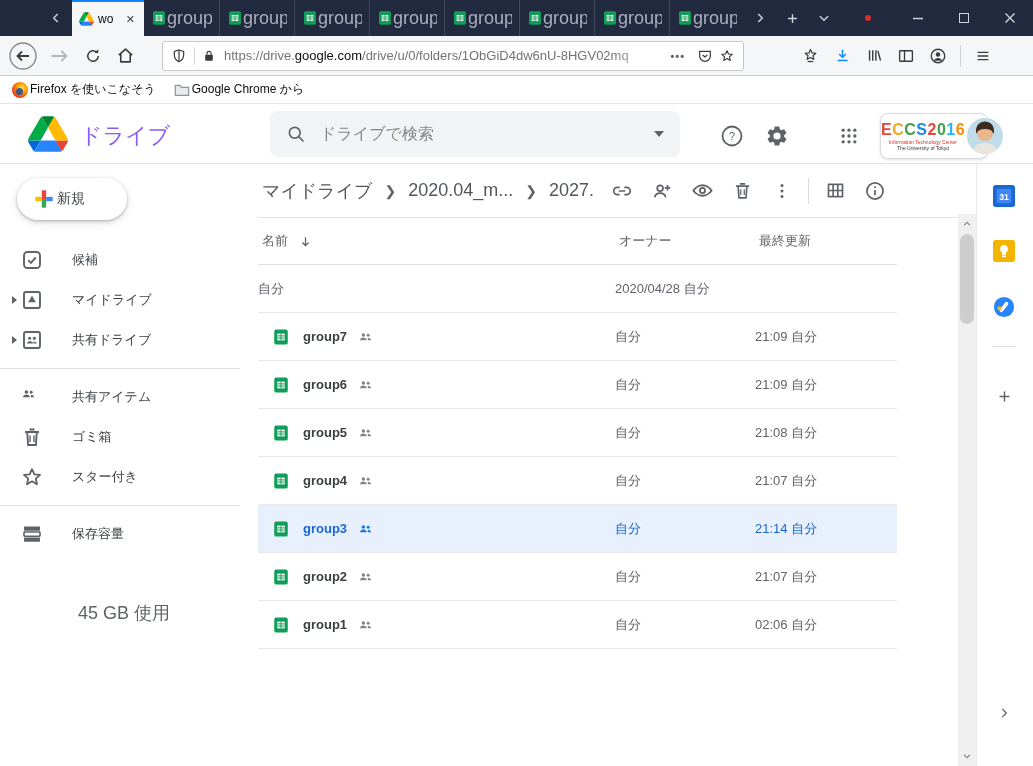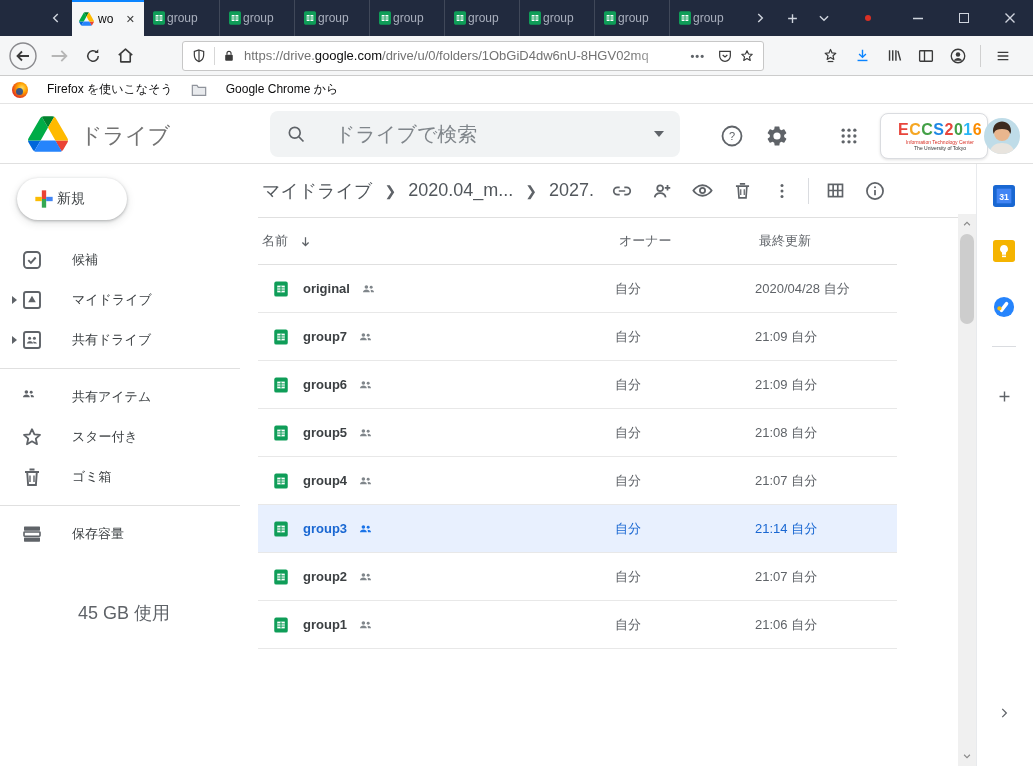--- a/index.html
+++ b/index.html
@@ -10,60 +10,60 @@
 
 .tabbar{position:absolute;top:0;left:0;width:1033px;height:36px;background:#212a3e;display:flex;align-items:stretch}
 .tab-lead{width:40px}
 .tab-nav-btn{width:32px;display:flex;align-items:center;justify-content:center;color:#cfd4dd}
 .tab{display:flex;align-items:center;padding:0 7px;min-width:0}
 .tab-active{width:72px;background:#f5f6f7;border-top:2px solid #0a84ff;color:#0c0c0d}
 .tab-active .tab-title{font-size:12px;margin:0 4px;overflow:hidden;white-space:nowrap;flex:1}
 .tab-close{font-size:11px;color:#3b3b3b;padding:0 2px}
 .tab-inactive{width:75px;border-left:1px solid rgba(255,255,255,.14);color:#a9afbd}
 .tab-inactive:first-child{border-left:none}
-.tab-title-g{font-size:12px;overflow:hidden;white-space:nowrap}
+.tab-title-g{font-size:18px;overflow:hidden;white-space:nowrap}
 .group-tabs{display:flex}
 .tab-icon-sheet{width:16px;height:16px;flex:none}
 .tab-icon-drive{width:15px;height:14px;flex:none}
 .tab-ctrls{display:flex}
 .tab-spacer{flex:1;position:relative}
 .rec-dot{position:absolute;top:15px;left:-156px;width:6px;height:6px;border-radius:50%;background:#d93025}
 .win-btns{display:flex}
 .win-btn{width:46px;display:flex;align-items:center;justify-content:center;color:#cfd4dd;font-size:13px}
 .win-box{width:10px;height:10px;border:1.5px solid #cfd4dd}
 
 
 .navbar{position:absolute;top:36px;left:0;width:1033px;height:40px;background:#f5f6f7;border-bottom:1px solid #cccccc;display:flex;align-items:center;padding-left:6px}
 .nav-btn{width:34px;height:32px;display:flex;align-items:center;justify-content:center;margin-right:2px}
-.urlbar{margin-left:40px;width:582px;height:30px;background:#fff;border:1px solid #c7c7c7;border-radius:3px;display:flex;align-items:center;padding:0 8px;font-size:13px}
+.urlbar{margin-left:20px;width:582px;height:30px;background:#fff;border:1px solid #c7c7c7;border-radius:3px;display:flex;align-items:center;padding:0 8px;font-size:13px}
 .url-sep{width:1px;height:18px;background:#d7d7d7;margin:0 7px}
 .url-text{flex:1;overflow:hidden;white-space:nowrap;color:#737373;-webkit-mask-image:linear-gradient(90deg,#000 88%,transparent);mask-image:linear-gradient(90deg,#000 88%,transparent)}
 .url-domain{color:#0c0c0d}
 .url-dots{color:#5f6368;letter-spacing:1px;font-size:11px;font-weight:bold;margin:0 6px}
 .url-ic{margin-left:6px}
 .nav-right{display:flex;align-items:center;margin-left:50px}
 .nav-right .nav-btn{width:32px;margin:0}
 .nav-vsep{width:1px;height:22px;background:#d0d0d0;margin:0 6px}
 
 
 .bmbar{position:absolute;top:76px;left:0;width:1033px;height:28px;background:#fff;border-bottom:1px solid #e4e4e4;display:flex;align-items:center;padding-left:12px;gap:18px}
-.bm-item{display:flex;align-items:center;gap:19px;font-size:12px;color:#0c0c0d}
+.bm-item{display:flex;align-items:center;gap:2px;font-size:12px;color:#0c0c0d}
 .fx-icon{width:16px;height:16px;border-radius:50%;background:radial-gradient(circle at 62% 38%,#ffe066 0%,#ffa200 34%,#e3361c 72%,#b5121b 100%);position:relative}
 .fx-icon::after{content:"";position:absolute;left:4px;top:6px;width:7px;height:7px;border-radius:50%;background:#1b4a9b;opacity:.85}
 
 
 .dheader{position:absolute;top:104px;left:0;width:1033px;height:60px;background:#fff;border-bottom:1px solid #e0e0e0}
 .dlogo{position:absolute;left:28px;top:12px;width:40px;height:36px}
-.dtitle{position:absolute;left:80px;top:17px;font-size:22px;color:#737373}
+.dtitle{position:absolute;left:80px;top:17px;font-size:22px;color:#8b5cf6}
 .searchbox{position:absolute;left:270px;top:7px;width:410px;height:46px;background:#f1f3f4;border-radius:8px;display:flex;align-items:center;padding:0 16px}
-.searchbox input{flex:1;border:none;outline:none;background:transparent;font-size:20px;margin-left:29px;font-family:inherit;color:#4d7c0f}
+.searchbox input{flex:1;border:none;outline:none;background:transparent;font-size:16px;margin-left:14px;font-family:inherit;color:#4d7c0f}
 .searchbox input::placeholder{color:#80868b}
 .search-caret{width:0;height:0;border-left:5px solid transparent;border-right:5px solid transparent;border-top:6px solid #5f6368}
 .hdr-ic{position:absolute;top:18px;width:28px;height:28px;display:flex;align-items:center;justify-content:center}
-.badge{position:absolute;left:880px;top:9px;width:108px;height:46px;background:#fff;border:1px solid #dadce0;border-radius:8px;box-shadow:0 1px 3px rgba(0,0,0,.12);display:flex;align-items:center;padding:3px 5px 3px 17px}
+.badge{position:absolute;left:880px;top:9px;width:108px;height:46px;background:#fff;border:1px solid #dadce0;border-radius:8px;box-shadow:0 1px 3px rgba(0,0,0,.12);display:flex;align-items:center;padding:3px 5px 3px 0}
 .badge-txt{width:84px;text-align:center}
 .badge-title{font-size:16px;font-weight:bold;letter-spacing:.5px;line-height:18px;white-space:nowrap}
 .badge-sub1{font-size:5px;color:#d93025;line-height:6px}
 .badge-sub2{font-size:5px;color:#333;line-height:6px}
 .avatar{width:36px;height:36px;border-radius:50%;margin-left:2px;flex:none;overflow:hidden}
 
 
 .dbody{position:absolute;top:164px;left:0;width:1033px;height:602px;background:#fff}
 .sidebar{position:absolute;left:0;top:0;width:258px;height:602px}
 .newbtn{position:absolute;left:17px;top:14px;width:110px;height:42px;background:#fff;border-radius:21px;box-shadow:0 1px 3px rgba(60,64,67,.35),0 3px 8px rgba(60,64,67,.15);display:flex;align-items:center;padding-left:14px;}
@@ -459,34 +459,34 @@
               <circle cx="9" cy="10" r="2.5"></circle>
               <circle cx="15.8" cy="10.2" r="2.1"></circle>
               <path d="M4.2 17c0-2.4 2.7-3.6 4.8-3.6s4.8 1.2 4.8 3.6v.4H4.2z"></path>
               <path d="M15 13.8c2 .1 4.8 1.1 4.8 3.2v.4H15.5z"></path>
             </svg>
           </span>
           <span class="sb-label">共有アイテム</span>
         </div>
         <div class="sb-item">
           <span class="sb-ico">
-            <svg viewBox="0 0 24 24" width="24" height="24" fill="none" stroke="currentColor" stroke-width="1.8" stroke-linejoin="round">
-              <path d="M12 4.2l2.4 5.1 5.6.6-4.2 3.8 1.2 5.5-5-2.9-5 2.9 1.2-5.5-4.2-3.8 5.6-.6z"></path>
-            </svg>
-          </span>
-          <span class="sb-label">スター付き</span>
-        </div>
-        <div class="sb-item">
-          <span class="sb-ico">
             <svg viewBox="0 0 24 24" width="24" height="24" fill="none" stroke="currentColor" stroke-width="1.9">
               <path d="M9.5 4.5h5M5 7h14M7.2 7l.9 13h7.8l.9-13"></path>
               <path d="M10 10.5v6.5M14 10.5v6.5" stroke-width="1.4"></path>
             </svg>
           </span>
           <span class="sb-label">ゴミ箱</span>
+        </div>
+        <div class="sb-item">
+          <span class="sb-ico">
+            <svg viewBox="0 0 24 24" width="24" height="24" fill="none" stroke="currentColor" stroke-width="1.8" stroke-linejoin="round">
+              <path d="M12 4.2l2.4 5.1 5.6.6-4.2 3.8 1.2 5.5-5-2.9-5 2.9 1.2-5.5-4.2-3.8 5.6-.6z"></path>
+            </svg>
+          </span>
+          <span class="sb-label">スター付き</span>
         </div>
         <div class="sb-div"></div>
         <div class="sb-item">
           <span class="sb-ico">
             <svg viewBox="0 0 24 24" width="24" height="24" fill="currentColor">
               <rect x="4" y="4.5" width="16" height="4.2" rx="0.6"></rect>
               <rect x="4" y="10" width="16" height="4.2" rx="0.6" fill="none" stroke="currentColor" stroke-width="1.6"></rect>
               <rect x="4" y="15.5" width="16" height="4.2" rx="0.6"></rect>
             </svg>
           </span>
@@ -558,36 +558,20 @@
         <svg width="15" height="15" viewBox="0 0 24 24" fill="none" stroke="#5f6368" stroke-width="2">
             <path d="M12 5v13M7 13.5l5 5 5-5"></path>
           </svg>
       </div>
       <div>オーナー</div>
       <div>最終更新</div>
     </div>
 
     <div class="rows" id="file-rows">
         <div class="frow">
-          <div class="cell-name">
-            <svg width="18" height="18" viewBox="0 0 24 24">
-              <rect x="3" y="2" width="18" height="20" rx="2.5" fill="#0f9d58"></rect>
-              <rect x="7" y="7.5" width="10" height="9" fill="#fff"></rect>
-              <path d="M7 10.5h10M7 13.5h10M12 7.5v9" stroke="#0f9d58" stroke-width="1.3"></path>
-            </svg>
-            <span class="fname">original</span>
-            <span class="people-ic">
-              <svg viewBox="0 0 24 24" width="17" height="17" fill="currentColor">
-                <circle cx="9" cy="10" r="2.5"></circle>
-                <circle cx="15.8" cy="10.2" r="2.1"></circle>
-                <path d="M4.2 17c0-2.4 2.7-3.6 4.8-3.6s4.8 1.2 4.8 3.6v.4H4.2z"></path>
-                <path d="M15 13.8c2 .1 4.8 1.1 4.8 3.2v.4H15.5z"></path>
-              </svg>
-            </span>
-          </div>
           <div class="cell-owner">自分</div>
           <div class="cell-mod">2020/04/28 自分</div>
         </div>
         <div class="frow">
           <div class="cell-name">
             <svg width="18" height="18" viewBox="0 0 24 24">
               <rect x="3" y="2" width="18" height="20" rx="2.5" fill="#0f9d58"></rect>
               <rect x="7" y="7.5" width="10" height="9" fill="#fff"></rect>
               <path d="M7 10.5h10M7 13.5h10M12 7.5v9" stroke="#0f9d58" stroke-width="1.3"></path>
             </svg>
@@ -715,21 +699,21 @@
             <span class="people-ic">
               <svg viewBox="0 0 24 24" width="17" height="17" fill="currentColor">
                 <circle cx="9" cy="10" r="2.5"></circle>
                 <circle cx="15.8" cy="10.2" r="2.1"></circle>
                 <path d="M4.2 17c0-2.4 2.7-3.6 4.8-3.6s4.8 1.2 4.8 3.6v.4H4.2z"></path>
                 <path d="M15 13.8c2 .1 4.8 1.1 4.8 3.2v.4H15.5z"></path>
               </svg>
             </span>
           </div>
           <div class="cell-owner">自分</div>
-          <div class="cell-mod">21:06 自分</div>
+          <div class="cell-mod">02:06 自分</div>
         </div>
       </div>
   </div>
 
   <div class="lscroll">
     <div class="arr up">
       <svg width="10" height="10" viewBox="0 0 24 24" fill="none" stroke="currentColor" stroke-width="2.6">
           <path d="M5 15l7-7 7 7"></path>
         </svg>
     </div>

